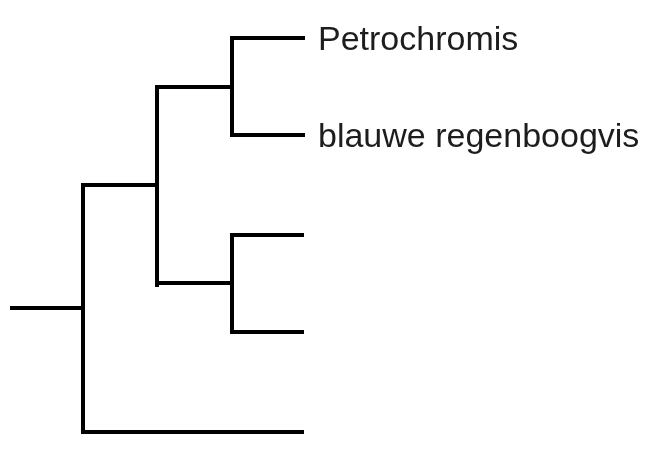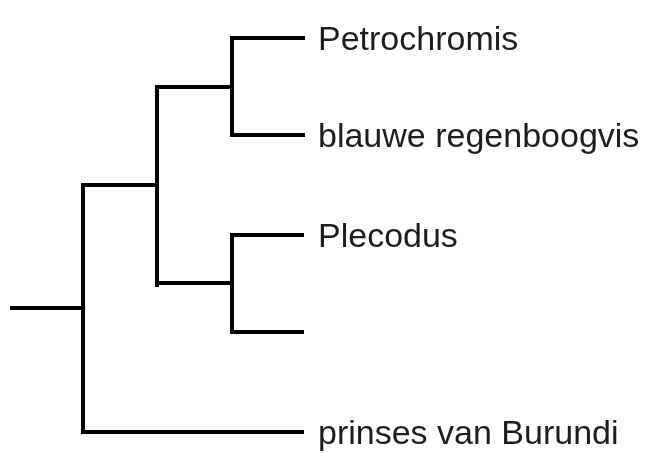--- a/index.html
+++ b/index.html
@@ -48,16 +48,14 @@
 
   <div class="line" style="left: 155px; top: 281px; width: 79px; height: 4px; background: rgb(0, 0, 0);"></div>
   <div class="line" style="left: 230px; top: 233px; width: 4px; height: 101px; background: rgb(0, 0, 0);"></div>
   <div class="line" style="left: 230px; top: 233px; width: 74px; height: 4px; background: rgb(0, 0, 0);"></div>
   <div class="line" style="left: 230px; top: 330px; width: 74px; height: 4px; background: rgb(0, 0, 0);"></div>
 
   <div class="line" style="left: 81px; top: 430px; width: 223px; height: 4px; background: rgb(0, 0, 0);"></div>
 
   <div class="label" style="left: 318px; top: 18px; color: rgb(29, 29, 29);">Petrochromis</div>
   <div class="label" style="left: 318px; top: 115px; color: rgb(29, 29, 29);">blauwe regenboogvis</div>
-  <div class="label" style="left: 318px; top: 215px; color: rgb(29, 29, 29);">Plecodus</div>
-  <div class="label" style="left: 318px; top: 412px; color: rgb(29, 29, 29);">prinses van Burundi</div>
 
 </div>
 
 </body></html>

